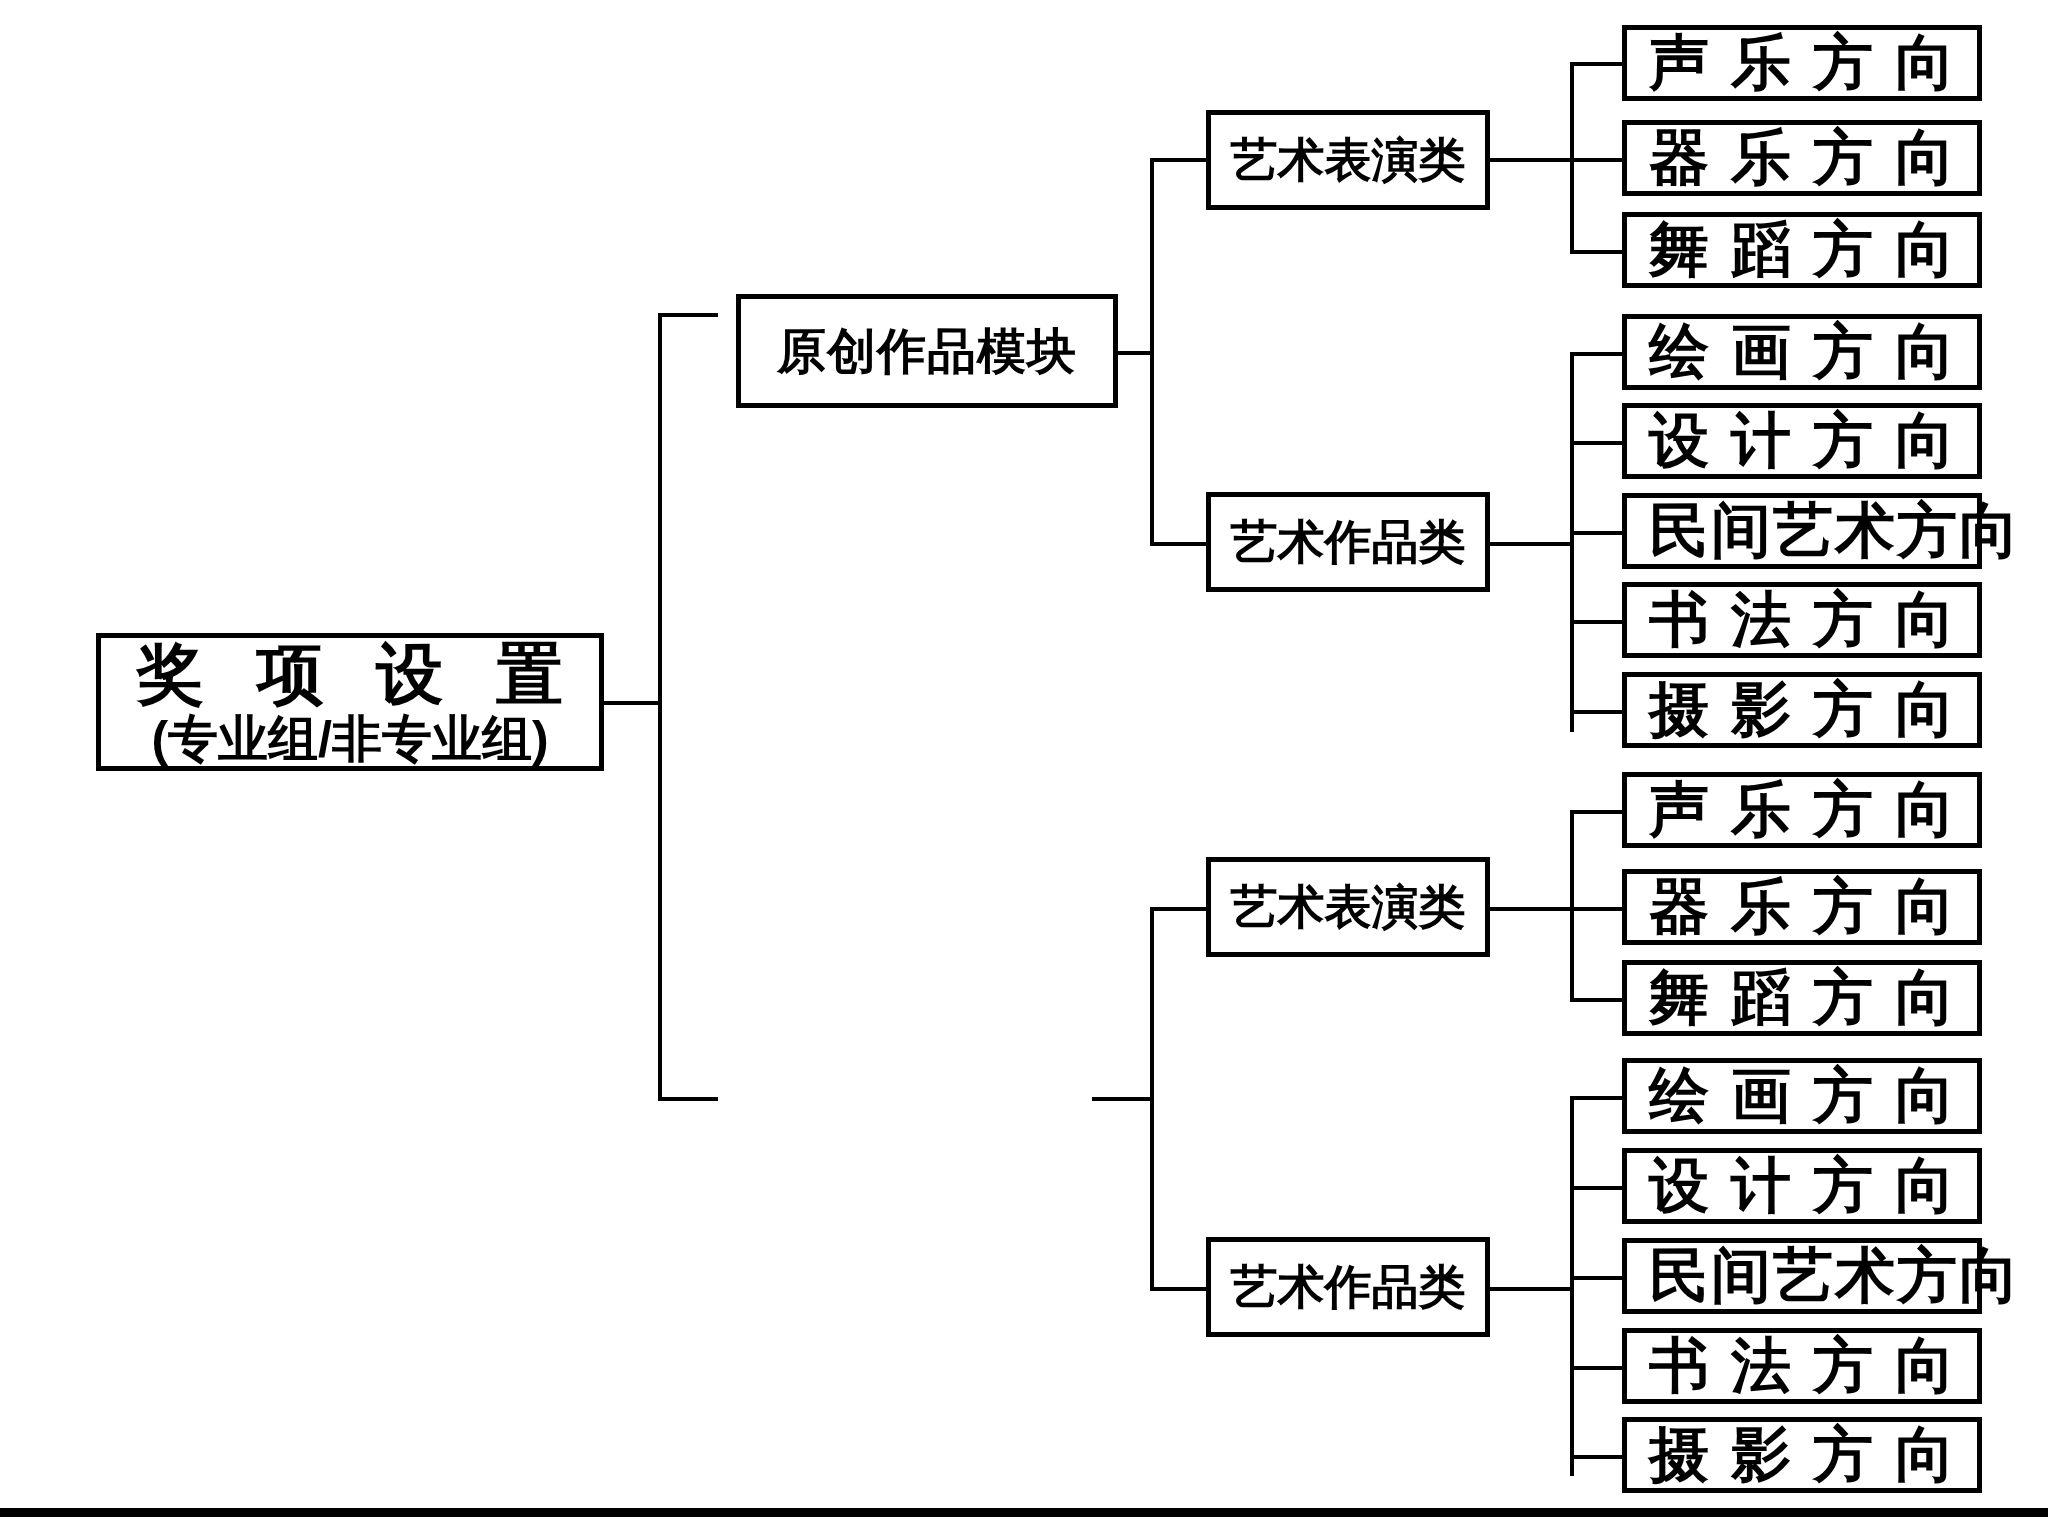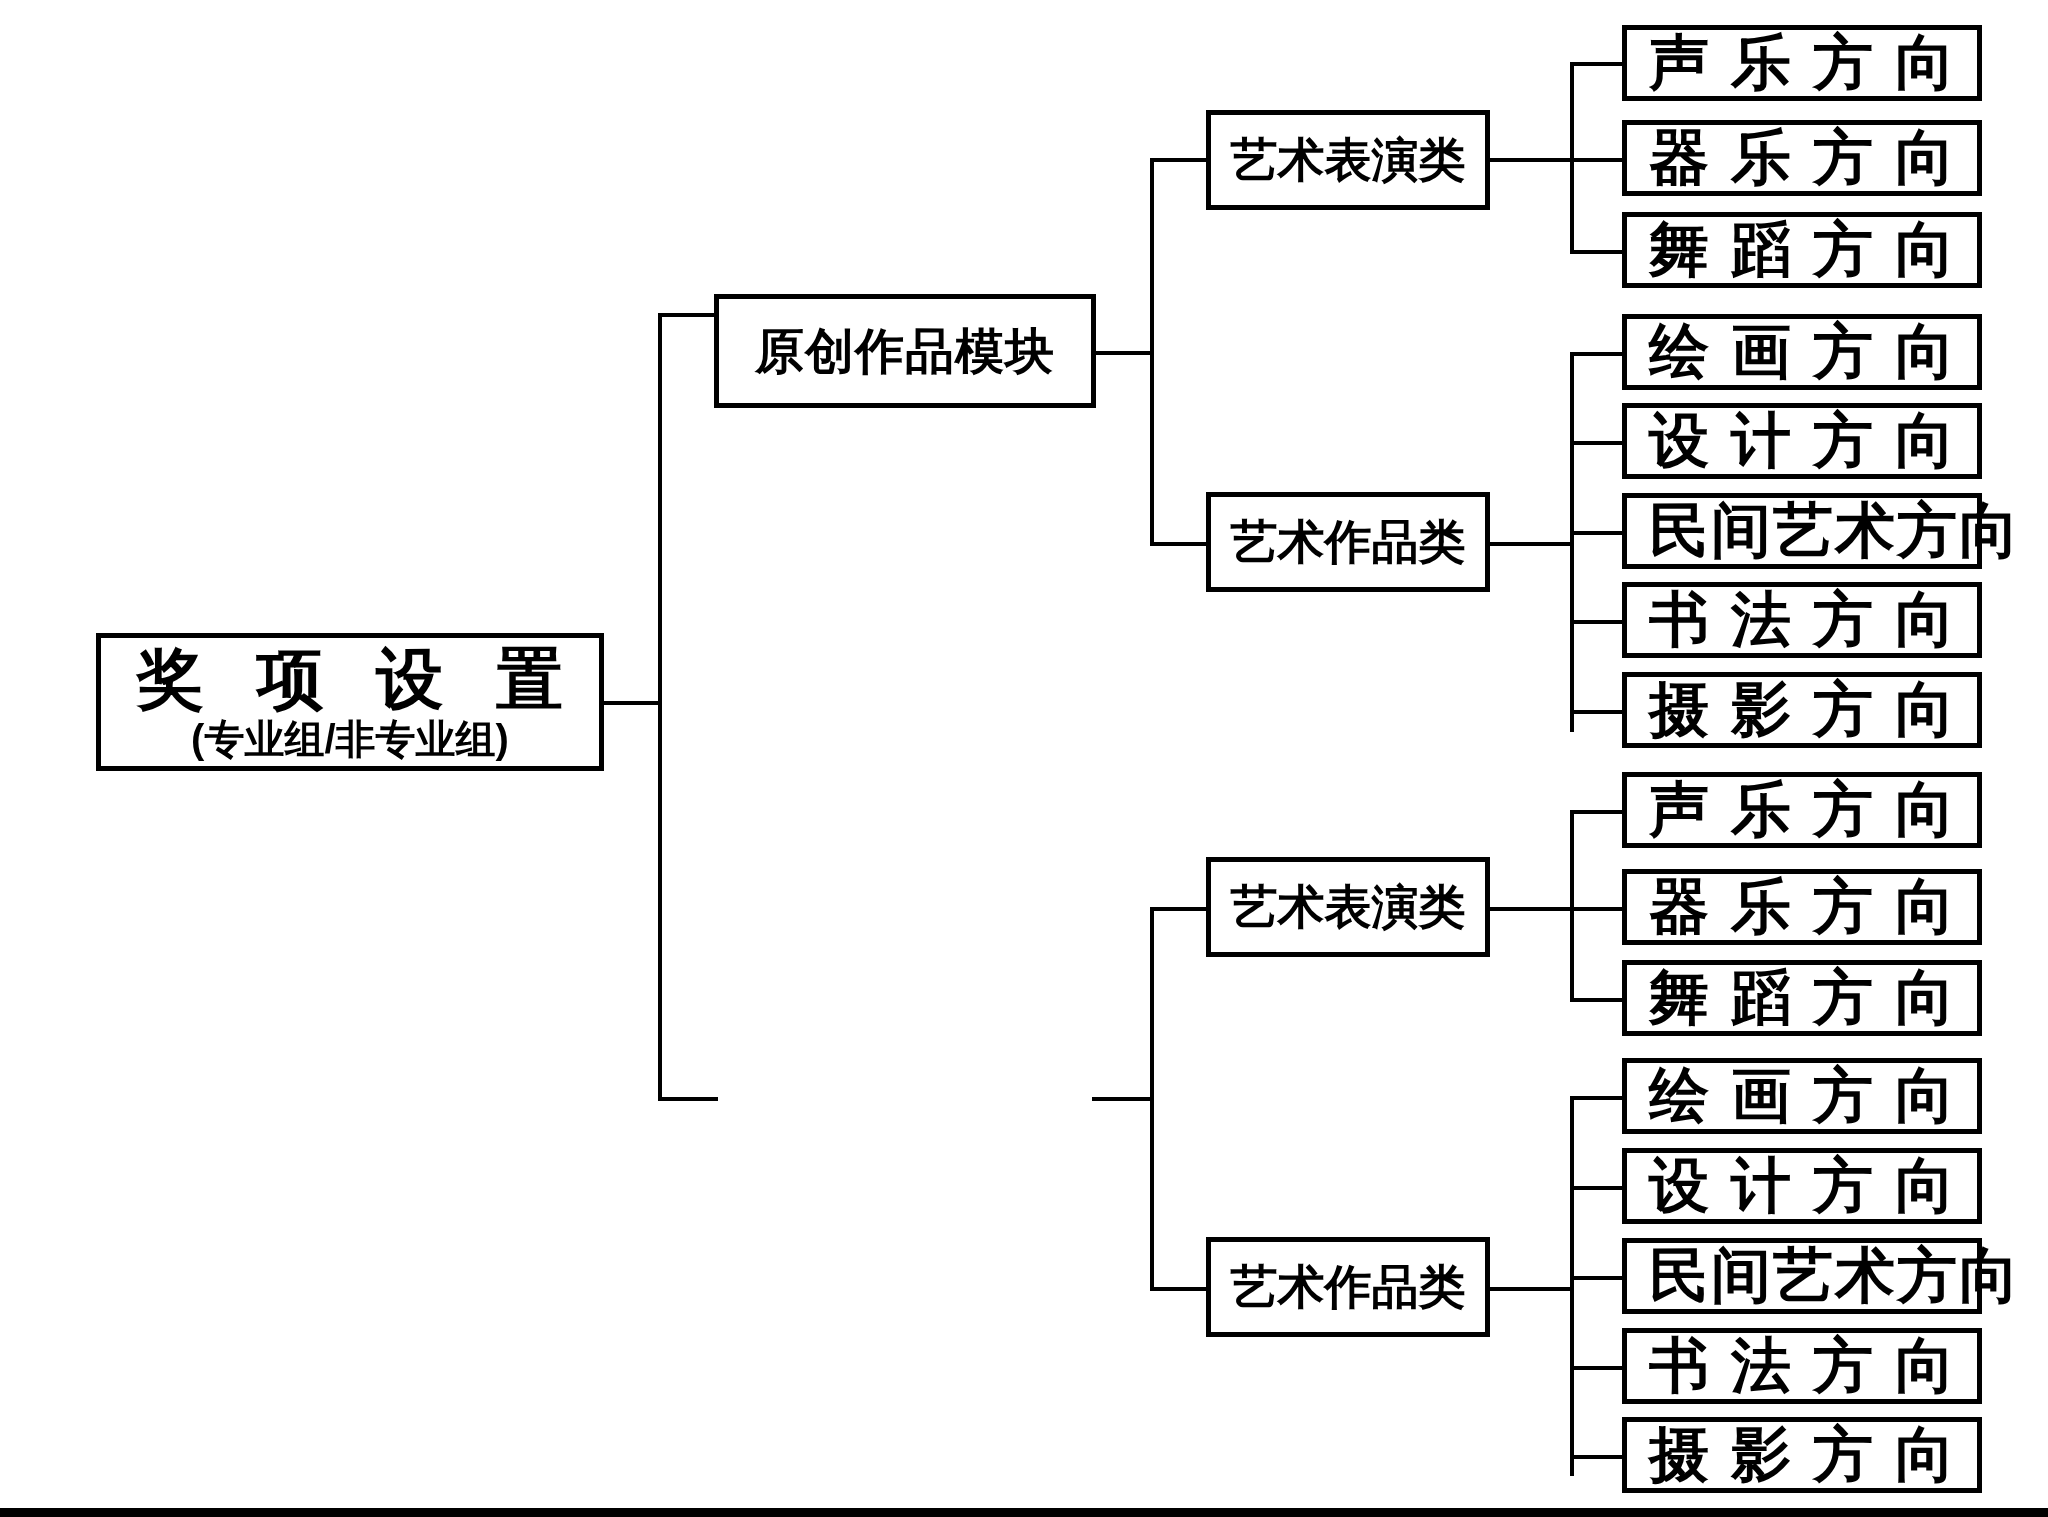--- a/index.html
+++ b/index.html
@@ -37,21 +37,21 @@
   .node.root {
     border-width: 5px;
   }
   .root-line1 {
     font-size: 67px;
     letter-spacing: 17px;
     text-indent: 17px;
     white-space: nowrap;
   }
   .root-line2 {
-    font-size: 40px;
+    font-size: 50px;
     letter-spacing: 0px;
     white-space: nowrap;
     margin-top: 2px;
   }
   .node.module {
     font-size: 49px;
     letter-spacing: 1px;
     white-space: nowrap;
   }
   .node.category {
@@ -149,21 +149,21 @@
   <div class="hline" style="left:1570px; top:1186px; width:56px;"></div>
   <div class="hline" style="left:1570px; top:1276px; width:56px;"></div>
   <div class="hline" style="left:1570px; top:1366px; width:56px;"></div>
   <div class="hline" style="left:1570px; top:1455px; width:56px;"></div>
 
   <div class="node root" style="left:96px; top:633px; width:508px; height:138px;">
     <span class="root-line1">奖 项 设 置</span>
     <span class="root-line2">(专业组/非专业组)</span>
   </div>
 
-  <div class="node module" style="left:714px; top:294px; width:382px; height:114px;">
+  <div class="node module" style="left:736px; top:294px; width:382px; height:114px;">
     <span>原创作品模块</span>
   </div>
 
 
   <div class="node category" style="left:1206px; top:110px; width:284px; height:100px;">
     <span>艺术表演类</span>
   </div>
 
   <div class="node category" style="left:1206px; top:492px; width:284px; height:100px;">
     <span>艺术作品类</span>

